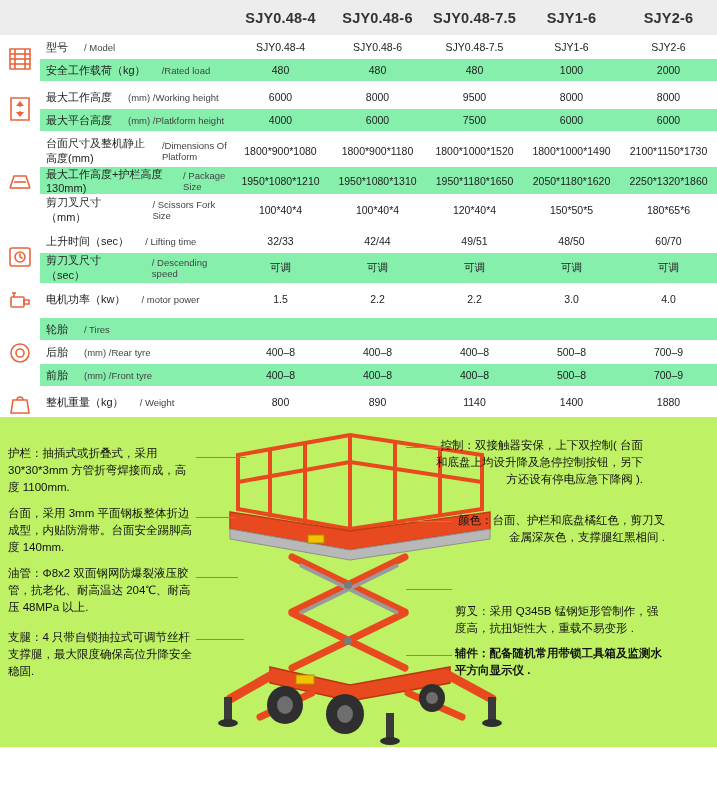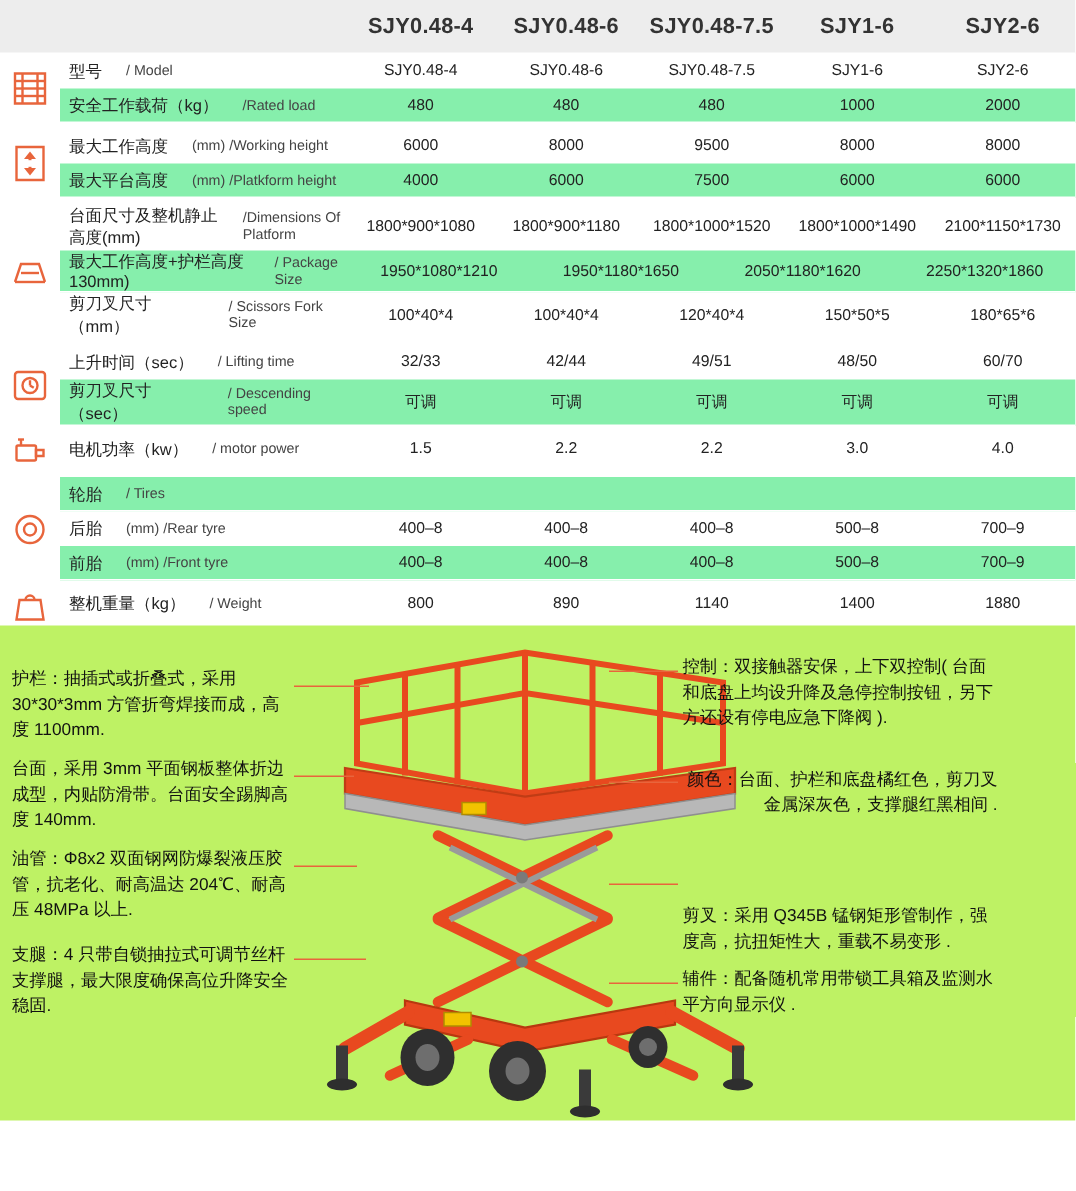--- a/index.html
+++ b/index.html
@@ -206,20 +206,21 @@
         <div class="val">1800*1000*1520</div>
         <div class="val">1800*1000*1490</div>
         <div class="val">2100*1150*1730</div>
       </div>
       <div class="row shade">
         <div class="label">
           <span class="cn">最大工作高度+护栏高度130mm)</span>
           <span class="en">/ Package Size</span>
         </div>
         <div class="val">1950*1080*1210</div>
+        <div class="val">1950*1080*1310</div>
         <div class="val">1950*1180*1650</div>
         <div class="val">2050*1180*1620</div>
         <div class="val">2250*1320*1860</div>
       </div>
       <div class="row plain">
         <div class="label">
           <span class="cn">剪刀叉尺寸（mm）</span>
           <span class="en">/ Scissors Fork Size</span>
         </div>
         <div class="val">100*40*4</div>
@@ -424,22 +425,22 @@
   <div class="note" style="left:8px; top:28px;">护栏：抽插式或折叠式，采用 30*30*3mm 方管折弯焊接而成，高度 1100mm.</div>
   <div class="note" style="left:8px; top:88px;">台面，采用 3mm 平面钢板整体折边成型，内贴防滑带。台面安全踢脚高度 140mm.</div>
   <div class="note" style="left:8px; top:148px;">油管：Φ8x2 双面钢网防爆裂液压胶管，抗老化、耐高温达 204℃、耐高压 48MPa 以上.</div>
   <div class="note" style="left:8px; top:212px;">支腿：4 只带自锁抽拉式可调节丝杆支撑腿，最大限度确保高位升降安全稳固.</div>
 
   <div class="lead" style="left:196px; top:40px; width:50px;"></div>
   <div class="lead" style="left:196px; top:100px; width:40px;"></div>
   <div class="lead" style="left:196px; top:160px; width:42px;"></div>
   <div class="lead" style="left:196px; top:222px; width:48px;"></div>
 
-  <div class="note right" style="left:455px; top:20px;">控制：双接触器安保，上下双控制( 台面和底盘上均设升降及急停控制按钮，另下方还设有停电应急下降阀 ).</div>
+  <div class="note right" style="left:433px; top:20px;text-align:right;">控制：双接触器安保，上下双控制( 台面和底盘上均设升降及急停控制按钮，另下方还设有停电应急下降阀 ).</div>
   <div class="note right" style="left:455px; top:95px;text-align:right;">颜色：台面、护栏和底盘橘红色，剪刀叉金属深灰色，支撑腿红黑相间 .</div>
   <div class="note right" style="left:455px; top:162px;margin-top:24px;">剪叉：采用 Q345B 锰钢矩形管制作，强度高，抗扭矩性大，重载不易变形 .</div>
-  <div class="note right" style="left:455px; top:228px;">辅件：配备随机常用带锁工具箱及监测水平方向显示仪 .</div>
+  <div class="note right" style="left:455px; top:228px;font-weight:bold;">辅件：配备随机常用带锁工具箱及监测水平方向显示仪 .</div>
 
   <div class="lead" style="left:406px; top:30px; width:46px;"></div>
   <div class="lead" style="left:406px; top:104px; width:46px;"></div>
   <div class="lead" style="left:406px; top:172px; width:46px;"></div>
   <div class="lead" style="left:406px; top:238px; width:46px;"></div>
 </div>
 
 </body></html>

